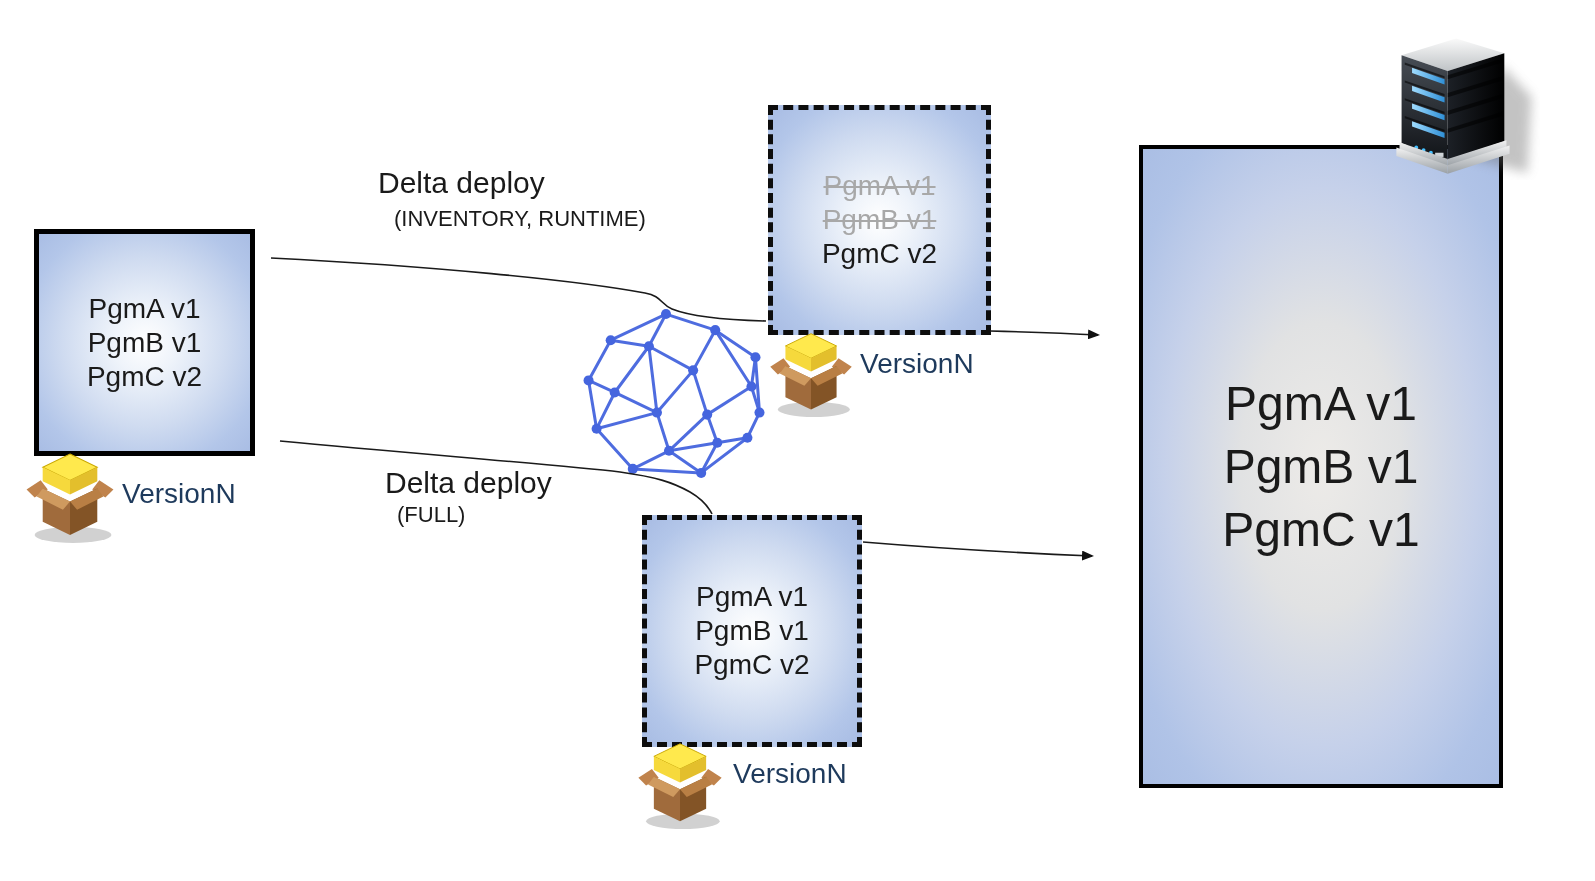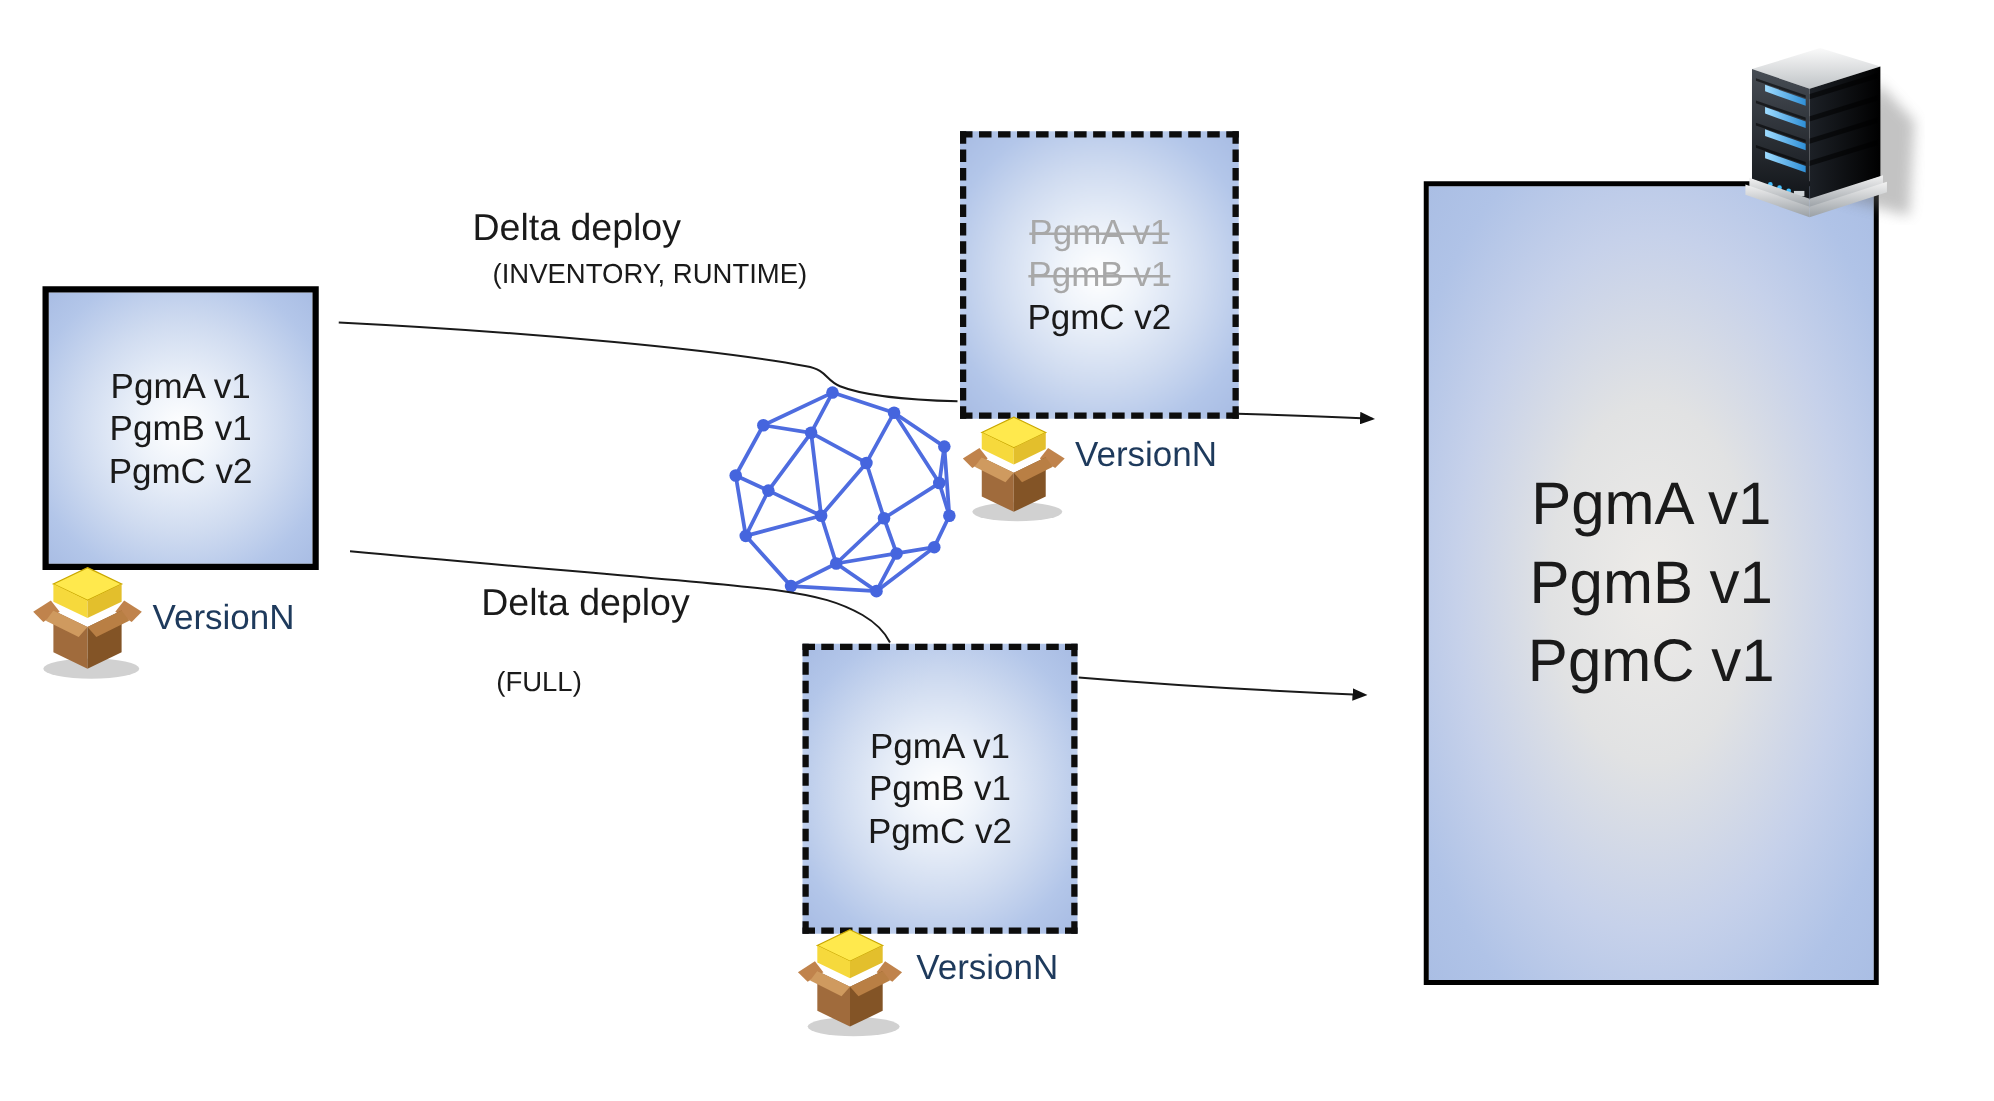--- a/index.html
+++ b/index.html
@@ -53,21 +53,21 @@
       <polygon points="72,40 45,53 45,86 72,73" fill="#835426"></polygon>
       <polygon points="18,40 45,53 38,61 12,48" fill="#cf9a5f"></polygon>
       <polygon points="72,40 45,53 52,61 78,48" fill="#b97f44"></polygon>
     </svg>
   </span>
   <div class="version" style="left:122px;top:478px;">VersionN</div>
 
   <div class="flow-label" style="left:378px;top:166px;">Delta deploy</div>
   <div class="flow-modes" style="left:394px;top:206px;">(INVENTORY, RUNTIME)</div>
   <div class="flow-label" style="left:385px;top:466px;">Delta deploy</div>
-  <div class="flow-modes" style="left:397px;top:533px;">(FULL)</div>
+  <div class="flow-modes" style="left:397px;top:502px;">(FULL)</div>
 
   <span class="icon-wrap" style="left:568px;top:302px;width:202px;height:186px;">
     <svg width="202" height="186" viewBox="0 0 200 185">
       <g stroke="#4565de" stroke-width="3" stroke-linecap="round" opacity="0.95">
         <line x1="97" y1="12" x2="146" y2="28"></line>
           <line x1="146" y1="28" x2="186" y2="55"></line>
         <line x1="186" y1="55" x2="190" y2="110"></line>
           <line x1="190" y1="110" x2="178" y2="135"></line>
         <line x1="178" y1="135" x2="132" y2="170"></line>
           <line x1="132" y1="170" x2="64" y2="166"></line>

